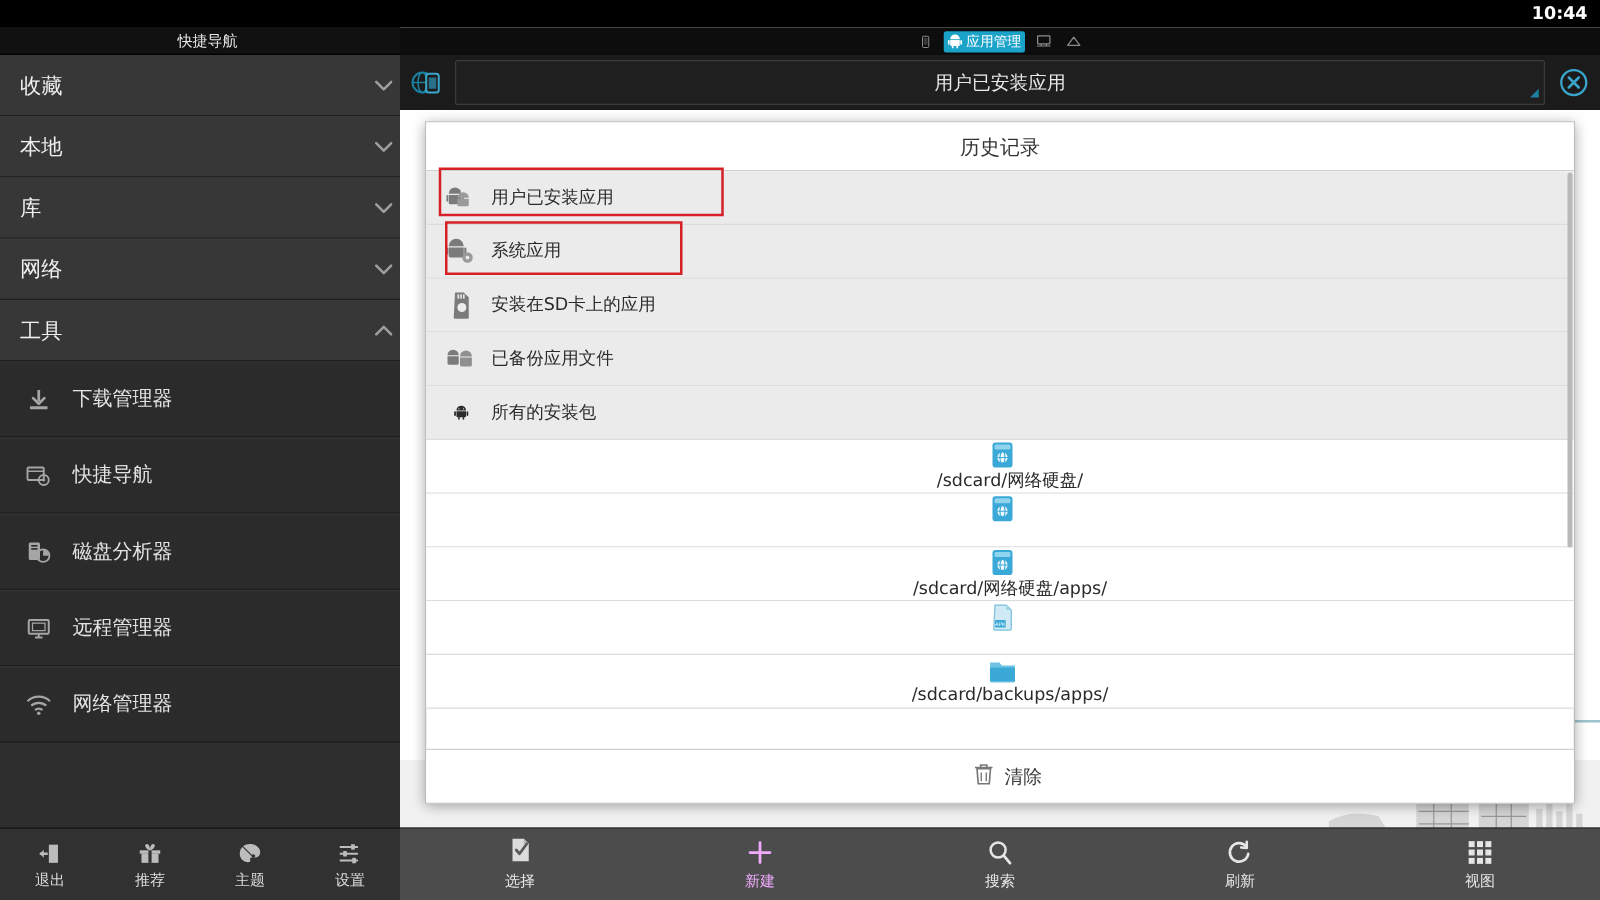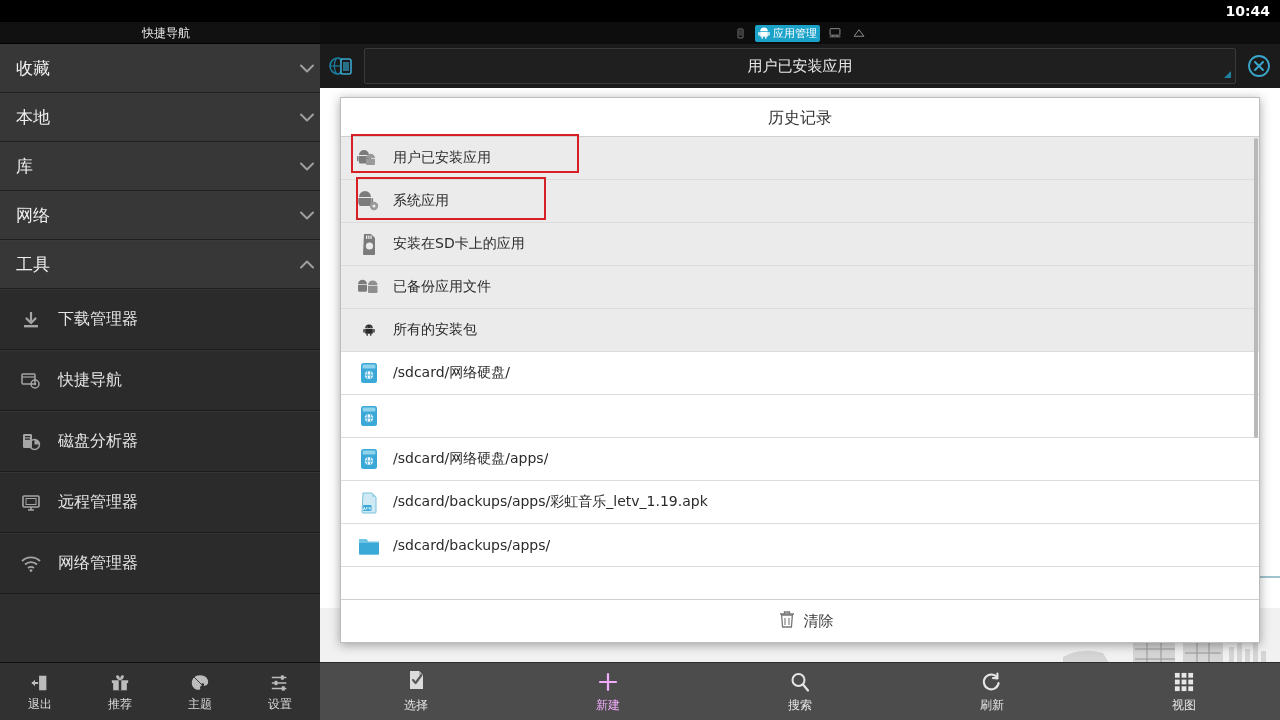--- a/index.html
+++ b/index.html
@@ -155,21 +155,21 @@
     font-size:16px; color:#333; border-bottom:1px solid #cfcfcf;
     background:#fff;
   }
   .dialog-list { flex:1; overflow:hidden; }
   .drow {
     height:43px; display:flex; align-items:center;
     padding:0 0 0 16px; border-bottom:1px solid #dcdcdc;
     font-size:14px; color:#2b2b2b;
   }
   .drow.shaded { background:#ebebeb; }
-  .drow.plain  { background:#fff; }
+  .drow.plain  { background:#fff;flex-direction:column; }
   .drow .ico {
     width:24px; height:24px; margin-right:12px;
     display:flex; align-items:center; justify-content:center; flex:0 0 24px;
   }
   .drow .txt { white-space:nowrap; overflow:hidden; text-overflow:ellipsis; }
   .dialog-footer {
     height:43px; display:flex; align-items:center; justify-content:center;
     gap:8px; border-top:1px solid #cfcfcf; background:#fff;
     font-size:15px; color:#3a3a3a;padding-left:11px;
   }
@@ -627,21 +627,20 @@
         </div>
         <div class="drow plain">
           <span class="ico">
             <svg width="24" height="24" viewBox="0 0 24 24">
               <path d="M6 3 h9 l4 4 v15 a1 1 0 0 1 -1 1 h-12 a1 1 0 0 1 -1 -1 Z" fill="#cfeaf5" stroke="#7bc0da" stroke-width="1"></path>
               <path d="M15 3 v4 h4" fill="#9ed4e8"></path>
               <rect x="6" y="15" width="8.6" height="6" rx="1" fill="#3aa9d8"></rect>
               <text x="10.3" y="19.6" font-size="4.2" fill="#fff" text-anchor="middle" font-family="sans-serif">APK</text>
             </svg>
           </span>
-          <span class="txt">/sdcard/backups/apps/彩虹音乐_letv_1.19.apk</span>
         </div>
         <div class="drow plain">
           <span class="ico">
             <svg width="24" height="24" viewBox="0 0 24 24">
               <path d="M2 6 h7.5 l2 2.4 h10.5 v12.6 a1 1 0 0 1 -1 1 h-18 a1 1 0 0 1 -1 -1 Z" fill="#6fc4e4"></path>
               <rect x="2" y="10" width="20" height="11" rx="1" fill="#3aa9d8"></rect>
             </svg>
           </span>
           <span class="txt">/sdcard/backups/apps/</span>
         </div>

